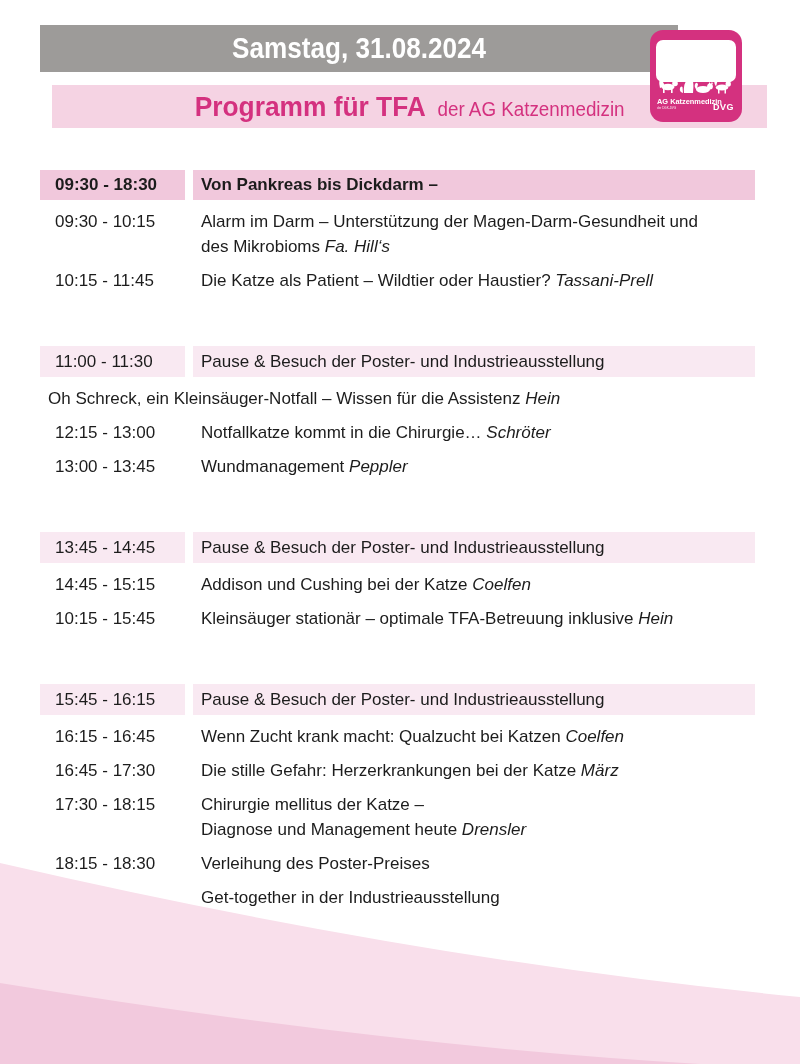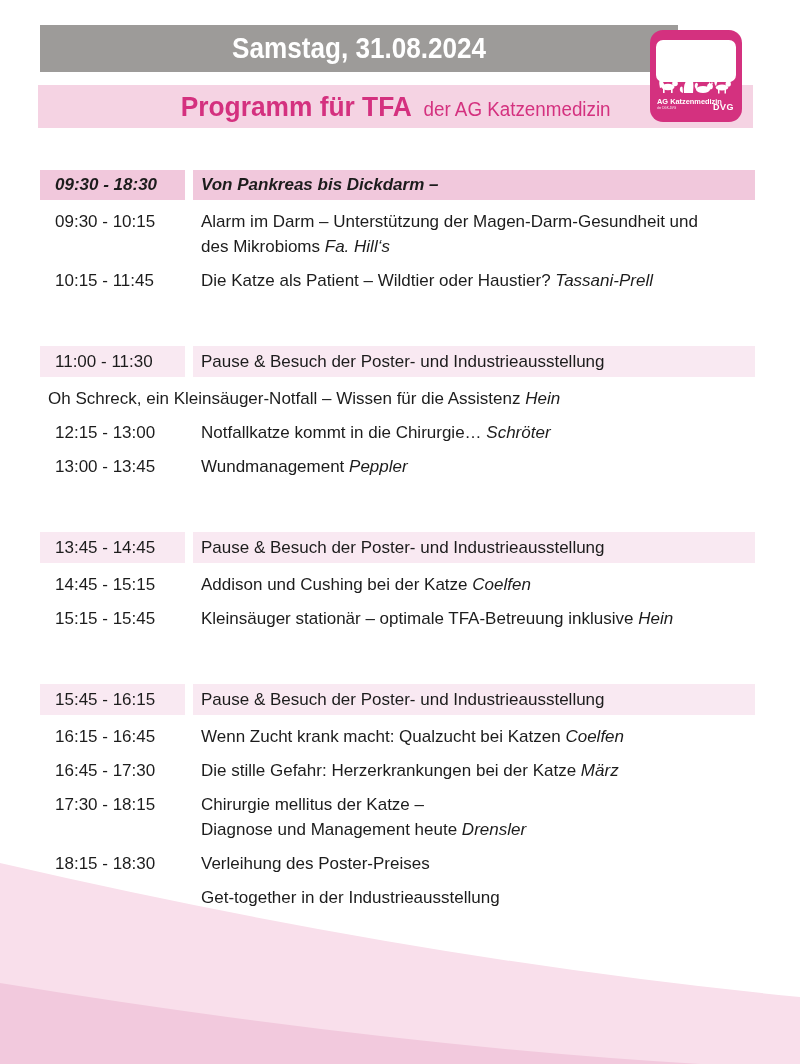--- a/index.html
+++ b/index.html
@@ -16,21 +16,21 @@
     position:absolute;left:40px;top:25px;width:638px;height:47px;
     background:var(--bar-gray,#9d9b99);
     display:flex;align-items:center;justify-content:center;
   }
   .datebar .date-text{
     color:#ffffff;font-size:29px;font-weight:bold;letter-spacing:0px;
     display:inline-block;transform:scaleX(.9);transform-origin:center;
     white-space:nowrap;
   }
   .banner{
-    position:absolute;left:38px;top:85px;width:715px;height:43px;
+    position:absolute;left:52px;top:85px;width:715px;height:43px;
     background:var(--banner-pink,#f5d3e3);
     display:flex;align-items:baseline;justify-content:center;
   }
   .banner .banner-inner{
     display:inline-block;transform:scaleX(.94);transform-origin:center;
     white-space:nowrap;line-height:43px;
   }
   .banner .title-main{
     color:var(--brand,#d4317f);font-size:28px;font-weight:bold;
   }
@@ -45,21 +45,21 @@
   }
   .row{display:flex;gap:8px;margin-bottom:9px;}
   .cell{line-height:25px;}
   .cell.time{flex:0 0 130px;width:130px;padding-left:15px;white-space:nowrap;}
   .cell.title{flex:1;padding-left:8px;padding-right:6px;}
   .line{white-space:nowrap;}
   .line em{font-style:italic;}
   .row.header .cell{
     background:var(--row-header,#f1c8dc);
     font-weight:bold;line-height:24px;
-    padding-top:3px;padding-bottom:3px;font-style:italic;
+    padding-top:3px;padding-bottom:3px;
   }
   .row.pause .cell{
     background:var(--row-pause,#f9e9f2);
     padding-top:3px;padding-bottom:3px;margin-top:44px;
   }
   
   .waves{position:absolute;left:0;bottom:0;width:800px;height:234px;display:block;}
 </style>
 </head>
 <body>
@@ -170,21 +170,21 @@
     </div>
 
     <div class="row">
       <div class="cell time">14:45 - 15:15</div>
       <div class="cell title">
           <div class="line">Addison und Cushing bei der Katze <em>Coelfen</em></div>
         </div>
     </div>
 
     <div class="row">
-      <div class="cell time">15:15 - 15:45</div>
+      <div class="cell time">10:15 - 15:45</div>
       <div class="cell title">
           <div class="line">Kleinsäuger stationär – optimale TFA-Betreuung inklusive <em>Hein</em></div>
         </div>
     </div>
 
     <div class="row pause">
       <div class="cell time">15:45 - 16:15</div>
       <div class="cell title">
           <div class="line">Pause &amp; Besuch der Poster- und Industrieausstellung</div>
         </div>

